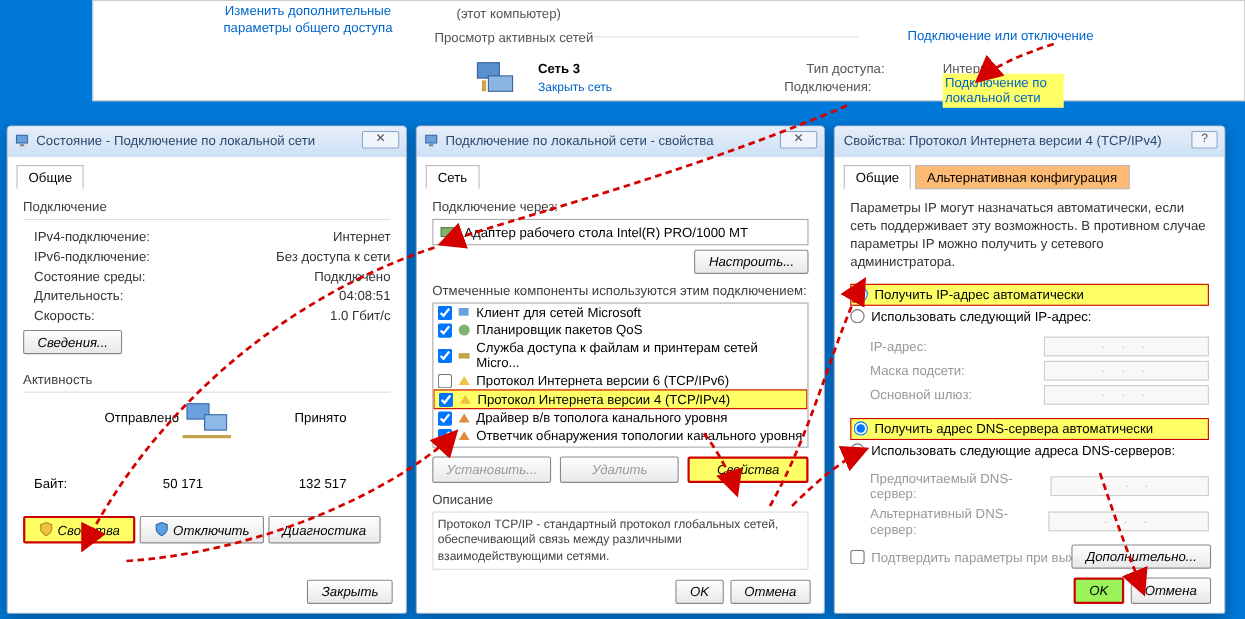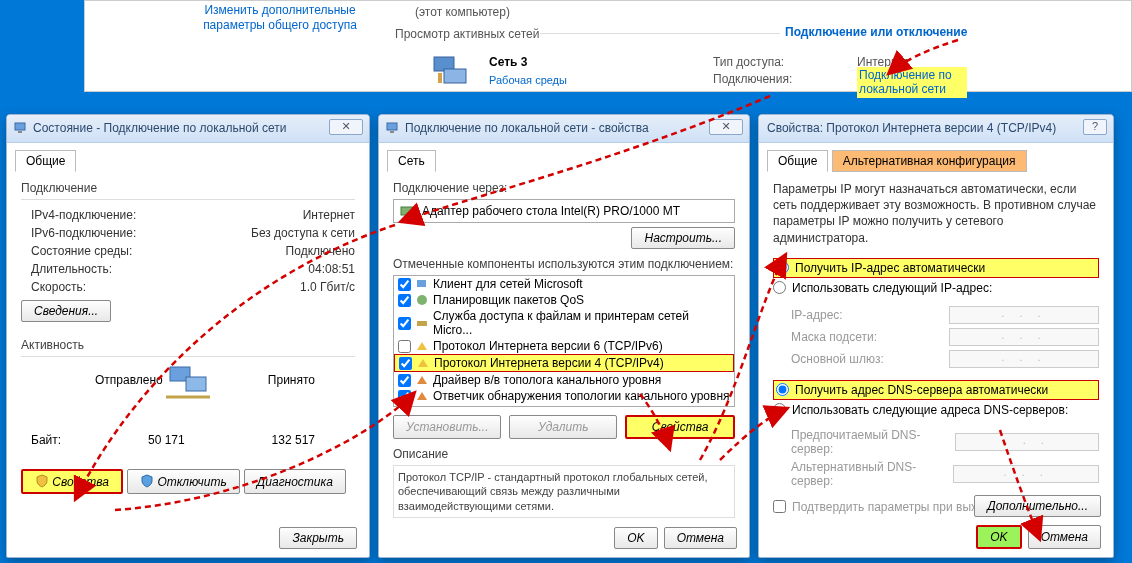--- a/index.html
+++ b/index.html
@@ -4,25 +4,25 @@
 <style>
 * { box-sizing: border-box; margin: 0; padding: 0; font-family: "Segoe UI", Tahoma, sans-serif; font-size: 12px; }
 body { background: #0078d7; position: relative; width: 1132px; height: 563px; overflow: hidden; }
 
 
 .bg-panel { position: absolute; left: 84px; top: 0; width: 1048px; height: 92px; background: #fff; border: 1px solid #ccc; }
 .bg-link1 { position: absolute; left: 110px; top: 2px; width: 170px; color: #0066cc; text-align: center; line-height: 1.25; }
 .bg-computer { position: absolute; left: 330px; top: 4px; color: #555; }
 .active-hdr { position: absolute; left: 310px; top: 26px; color: #555; }
 .active-rule { position: absolute; left: 455px; top: 32px; width: 240px; border-top: 1px solid #ddd; }
-.conn-link { position: absolute; left: 700px; top: 24px; color: #0066cc; cursor: pointer; font-weight: bold; }
+.conn-link { position: absolute; left: 740px; top: 24px; color: #0066cc; cursor: pointer; }
 .net-icon { position: absolute; left: 345px; top: 50px; width: 40px; height: 40px; }
 .net-name { position: absolute; left: 404px; top: 54px; font-weight: bold; }
 .net-type { position: absolute; left: 404px; top: 73px; color: #0066cc; font-size: 11px; cursor: pointer; }
-.lbl-tip { position: absolute; left: 628px; top: 54px; color: #555; }
+.lbl-tip { position: absolute; left: 648px; top: 54px; color: #555; }
 .lbl-conn { position: absolute; left: 628px; top: 71px; color: #555; }
 .val-tip { position: absolute; left: 772px; top: 54px; color: #555; }
 .val-conn { position: absolute; left: 772px; top: 66px; width: 110px; color: #0066cc; background: #ffff66; padding: 1px 2px; line-height: 1.2; cursor: pointer; }
 
 
 .win { position: absolute; background: #fff; border: 1px solid #9cb6d6; border-radius: 4px 4px 2px 2px; box-shadow: 0 4px 12px rgba(0,0,0,0.3); }
 .titlebar { height: 28px; background: linear-gradient(#e6eef9, #cfe1f6); border-bottom: 1px solid #b9cfe8; position: relative; border-radius: 3px 3px 0 0; }
 .titlebar .icon { position: absolute; left: 6px; top: 5px; width: 16px; height: 16px; }
 .titlebar .title { position: absolute; left: 26px; top: 6px; color: #2b4a6e; font-size: 12px; }
 .titlebar .close { position: absolute; right: 6px; top: 4px; width: 34px; height: 16px; border: 1px solid #8ba7c9; border-radius: 2px; background: #f0f5fb; text-align: center; line-height: 13px; font-size: 11px; color: #556; cursor: pointer; }
@@ -94,21 +94,21 @@
   <div class="bg-computer">(этот компьютер)</div>
   <div class="active-hdr">Просмотр активных сетей</div>
   <div class="active-rule"></div>
   <div class="conn-link">Подключение или отключение</div>
   <svg class="net-icon" viewBox="0 0 40 40">
       <rect x="4" y="6" width="20" height="14" fill="#5a8fce" stroke="#36639b"></rect>
       <rect x="14" y="18" width="22" height="14" fill="#8cb4e4" stroke="#36639b"></rect>
       <rect x="8" y="22" width="4" height="10" fill="#d4a24b"></rect>
     </svg>
   <div class="net-name">Сеть 3</div>
-  <div class="net-type">Рабочая среды</div>
+  <div class="net-type">Закрыть сеть</div>
   <div class="lbl-tip">Тип доступа:</div>
   <div class="lbl-conn">Подключения:</div>
   <div class="val-tip">Интернет</div>
   <div class="val-conn">Подключение по локальной сети</div>
 </div>
 
 <div class="win win1">
   <div class="titlebar">
     <svg class="icon" viewBox="0 0 16 16">
         <rect x="2" y="3" width="10" height="7" fill="#6aa0dd" stroke="#3a6aa7"></rect>

